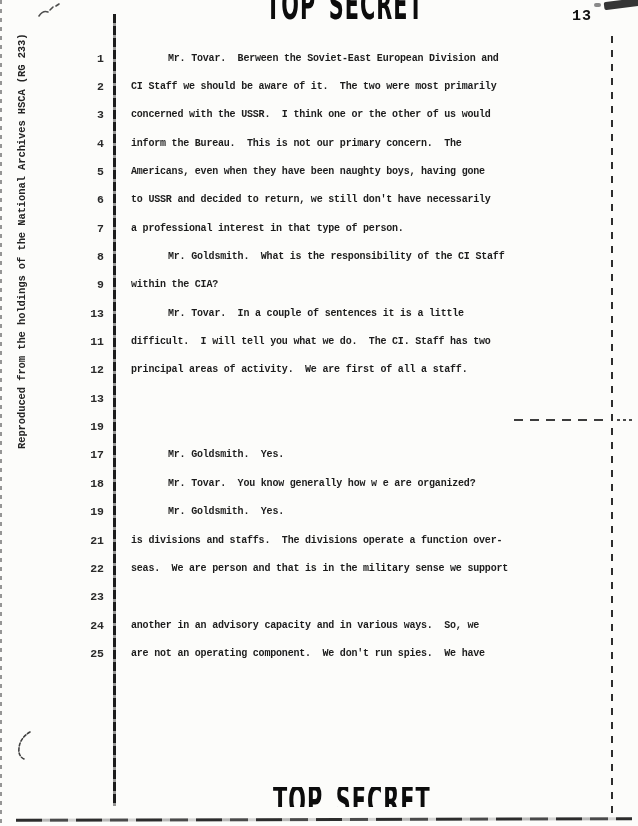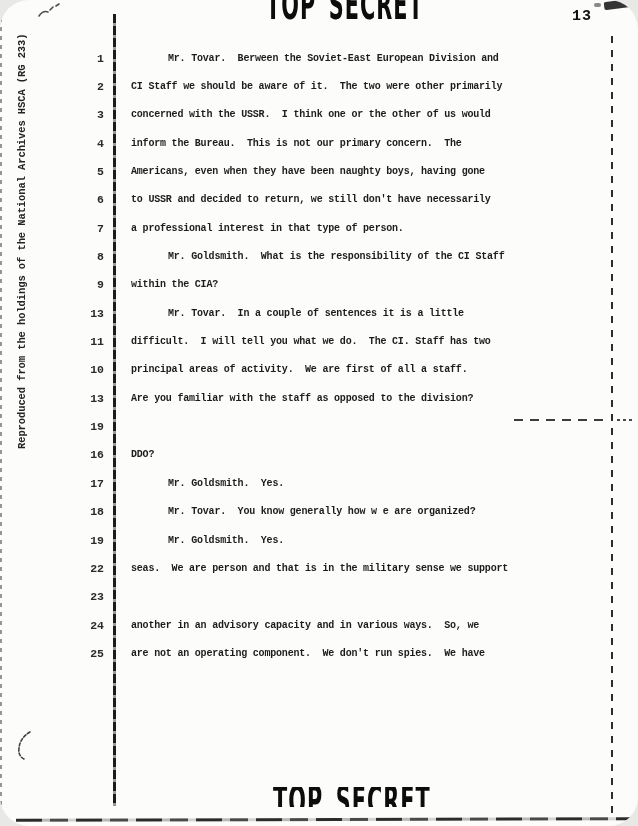--- a/index.html
+++ b/index.html
@@ -3,21 +3,20 @@
 <meta charset="utf-8">
 <style>
   html,body{margin:0;padding:0;background:#e8e8e6;}
   .page{
     position:relative;
     width:638px;height:826px;
     background:#fcfcfa;
     overflow:hidden;
     font-family:"Liberation Mono","DejaVu Sans Mono",monospace;
     color:#1e1e1e;
-    border-radius:29px;
   }
   
   .left-edge-dots{
     position:absolute;left:0;top:0;width:2px;height:826px;
     background:repeating-linear-gradient(180deg,#6a6a6a 0 4px,transparent 4px 9px);
     opacity:.7;
   }
   .numbers-rule{
     position:absolute;left:113px;top:14px;width:3px;height:792px;
     background:repeating-linear-gradient(180deg,#1c1c1c 0 9px,rgba(28,28,28,.45) 9px 12px);
@@ -103,21 +102,21 @@
   <div class="sidebar-stamp">Reproduced from the holdings of the National Archives HSCA (RG 233)</div>
 
   <div class="transcript">
   <div class="line-row indent">
     <span class="line-num">1</span>
     <span class="line-text">Mr. Tovar.  Berween the Soviet-East European Division and</span>
   </div>
 
   <div class="line-row">
     <span class="line-num">2</span>
-    <span class="line-text">CI Staff we should be aware of it.  The two were other primarily</span>
+    <span class="line-text">CI Staff we should be aware of it.  The two were most primarily</span>
   </div>
 
   <div class="line-row">
     <span class="line-num">3</span>
     <span class="line-text">concerned with the USSR.  I think one or the other of us would</span>
   </div>
 
   <div class="line-row">
     <span class="line-num">4</span>
     <span class="line-text">inform the Bureau.  This is not our primary concern.  The</span>
@@ -152,55 +151,54 @@
     <span class="line-num">13</span>
     <span class="line-text">Mr. Tovar.  In a couple of sentences it is a little</span>
   </div>
 
   <div class="line-row">
     <span class="line-num">11</span>
     <span class="line-text">difficult.  I will tell you what we do.  The CI. Staff has two</span>
   </div>
 
   <div class="line-row">
-    <span class="line-num">10</span>
+    <span class="line-num">12</span>
     <span class="line-text">principal areas of activity.  We are first of all a staff.</span>
   </div>
 
   <div class="line-row">
     <span class="line-num">13</span>
-    <span class="line-text">Are you familiar with the staff as opposed to the division?</span>
   </div>
 
 
   <div class="line-row indent">
     <span class="line-num">19</span>
   </div>
 
-  <div class="line-row">
-    <span class="line-num">16</span>
-    <span class="line-text">DDO?</span>
-  </div>
 
   <div class="line-row indent">
     <span class="line-num">17</span>
     <span class="line-text">Mr. Goldsmith.  Yes.</span>
   </div>
 
   <div class="line-row indent">
     <span class="line-num">18</span>
     <span class="line-text">Mr. Tovar.  You know generally how w e are organized?</span>
   </div>
 
   <div class="line-row indent">
     <span class="line-num">19</span>
     <span class="line-text">Mr. Goldsmith.  Yes.</span>
   </div>
 
 
+  <div class="line-row">
+    <span class="line-num">21</span>
+    <span class="line-text">is divisions and staffs.  The divisions operate a function over-</span>
+  </div>
 
   <div class="line-row">
     <span class="line-num">22</span>
     <span class="line-text">seas.  We are person and that is in the military sense we support</span>
   </div>
 
   <div class="line-row">
     <span class="line-num">23</span>
   </div>
 

